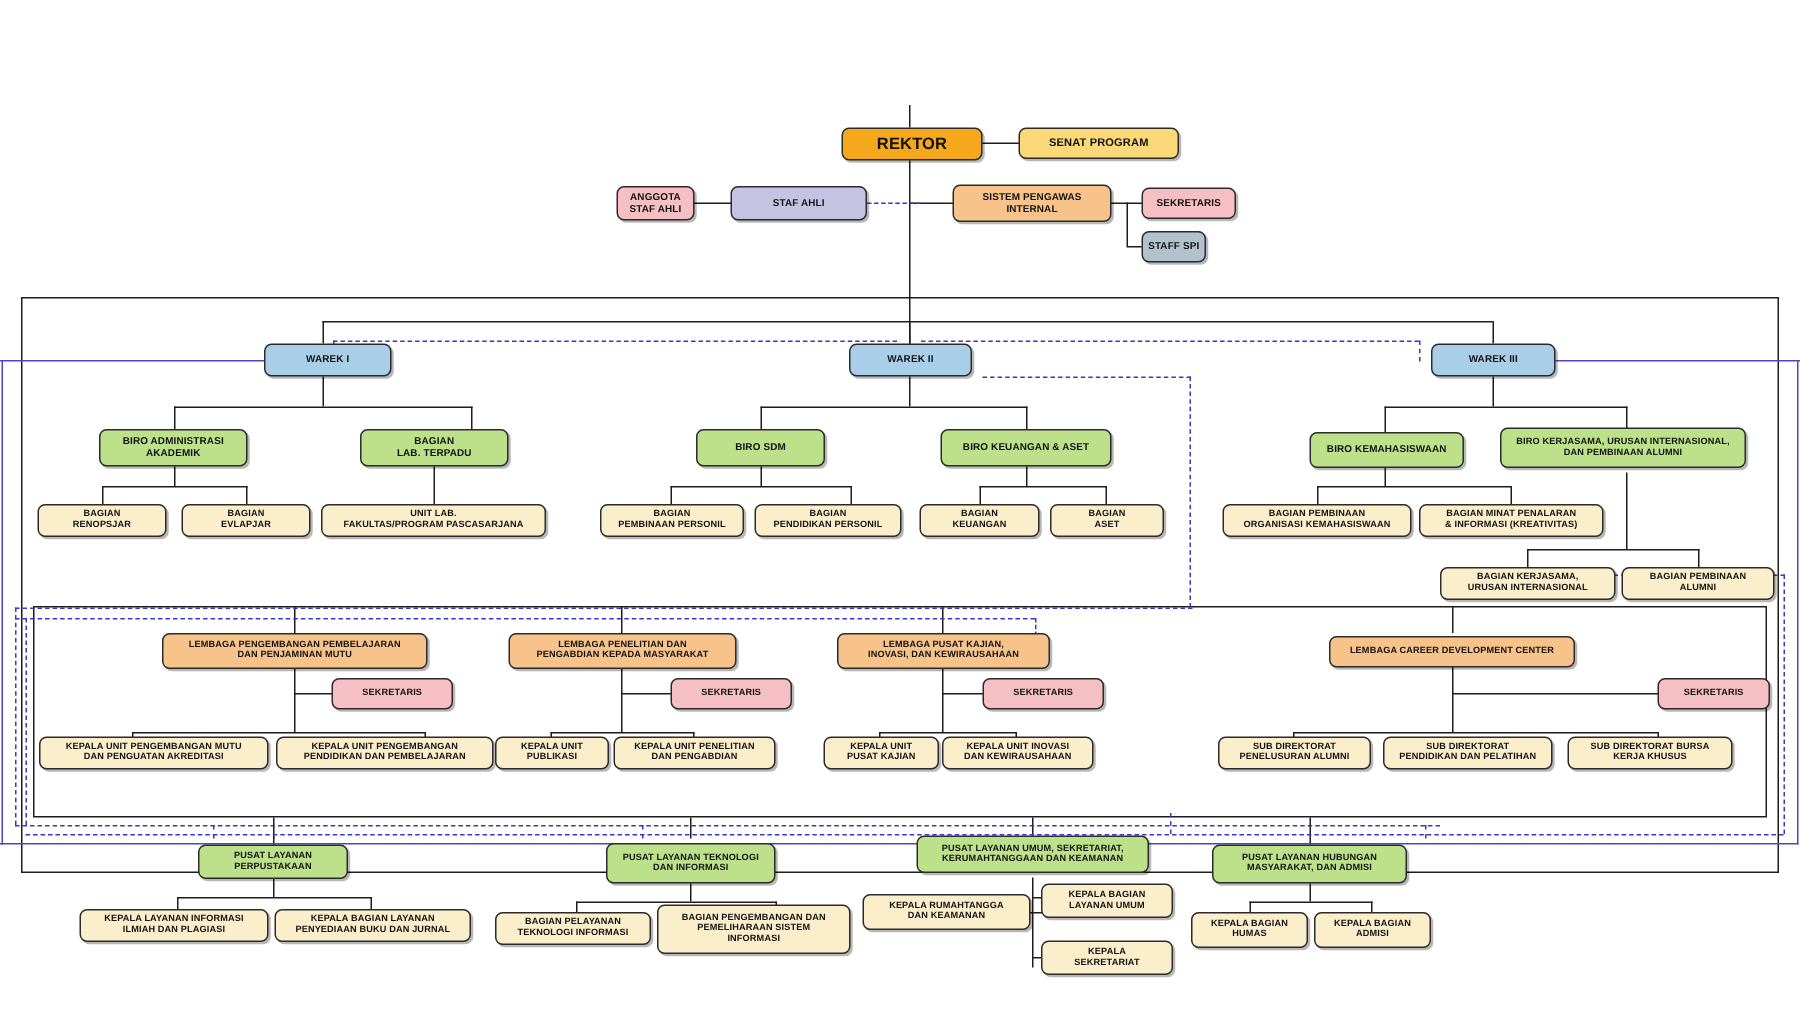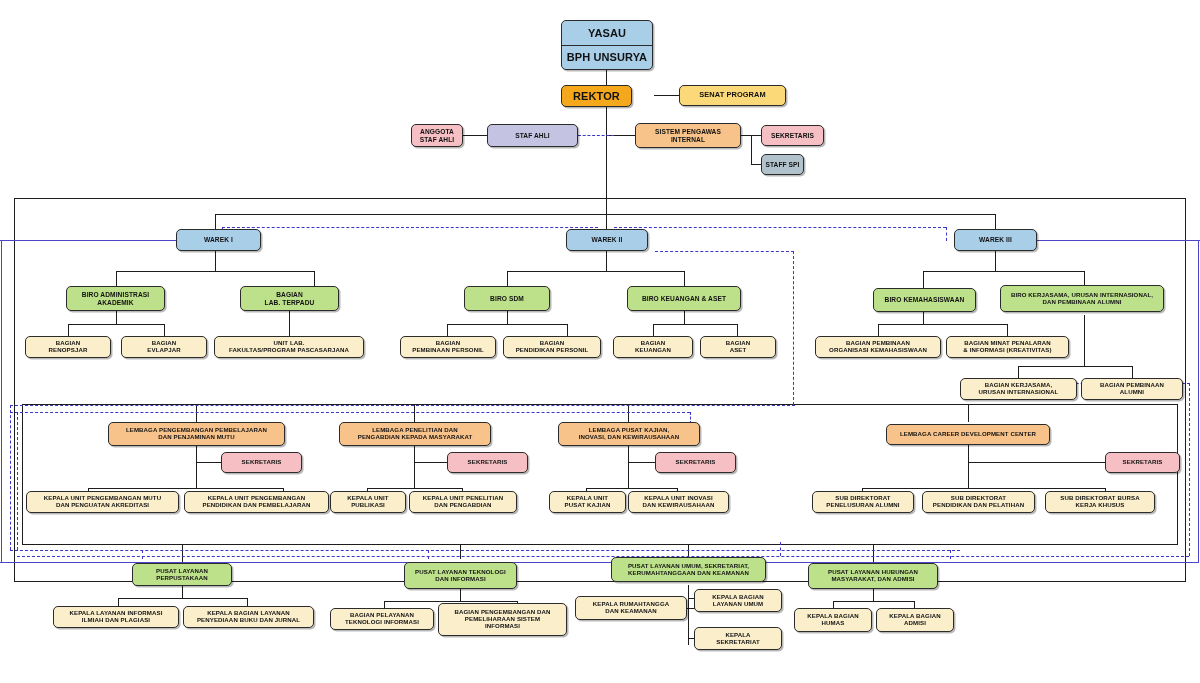--- a/index.html
+++ b/index.html
@@ -206,30 +206,22 @@
   <div class="dash dashv" style="left:17px; top:412px; height:138px;"></div>
   <div class="dash dashh" style="left:10px; top:550px; width:950px;"></div>
   <div class="dash dashh" style="left:17px; top:556px; width:1172px;"></div>
   <div class="dash dashv" style="left:1189px; top:383px; height:173px;"></div>
   <div class="dash dashh" style="left:1020px; top:383px; width:170px;"></div>
   <div class="dash dashv" style="left:142px; top:550px; height:9px;"></div>
   <div class="dash dashv" style="left:428px; top:550px; height:9px;"></div>
   <div class="dash dashv" style="left:780px; top:542px; height:14px;"></div>
   <div class="dash dashv" style="left:950px; top:550px; height:9px;"></div>
 
-  <div class="node c-blue stacked fs-11" style="left:561px; top:20px; width:92px; height:50px;">
-    <div class="half top">
-        <span>YASAU</span>
-      </div>
-    <div class="half">
-        <span>BPH UNSURYA</span>
-      </div>
-  </div>
-
-  <div class="node c-orange fs-11" style="left:561px; top:85px; width:71px; height:22px;">
+
+  <div class="node c-orange fs-11" style="left:561px; top:85px; width:94px; height:22px;">
     <span>REKTOR</span>
   </div>
 
   <div class="node c-yellow fs-8" style="left:679px; top:85px; width:107px; height:21px;">
     <span>SENAT PROGRAM</span>
   </div>
 
   <div class="node c-pink fs-7" style="left:411px; top:124px; width:52px; height:23px;">
     <span class="ml">ANGGOTA<br>STAF AHLI</span>
   </div>

